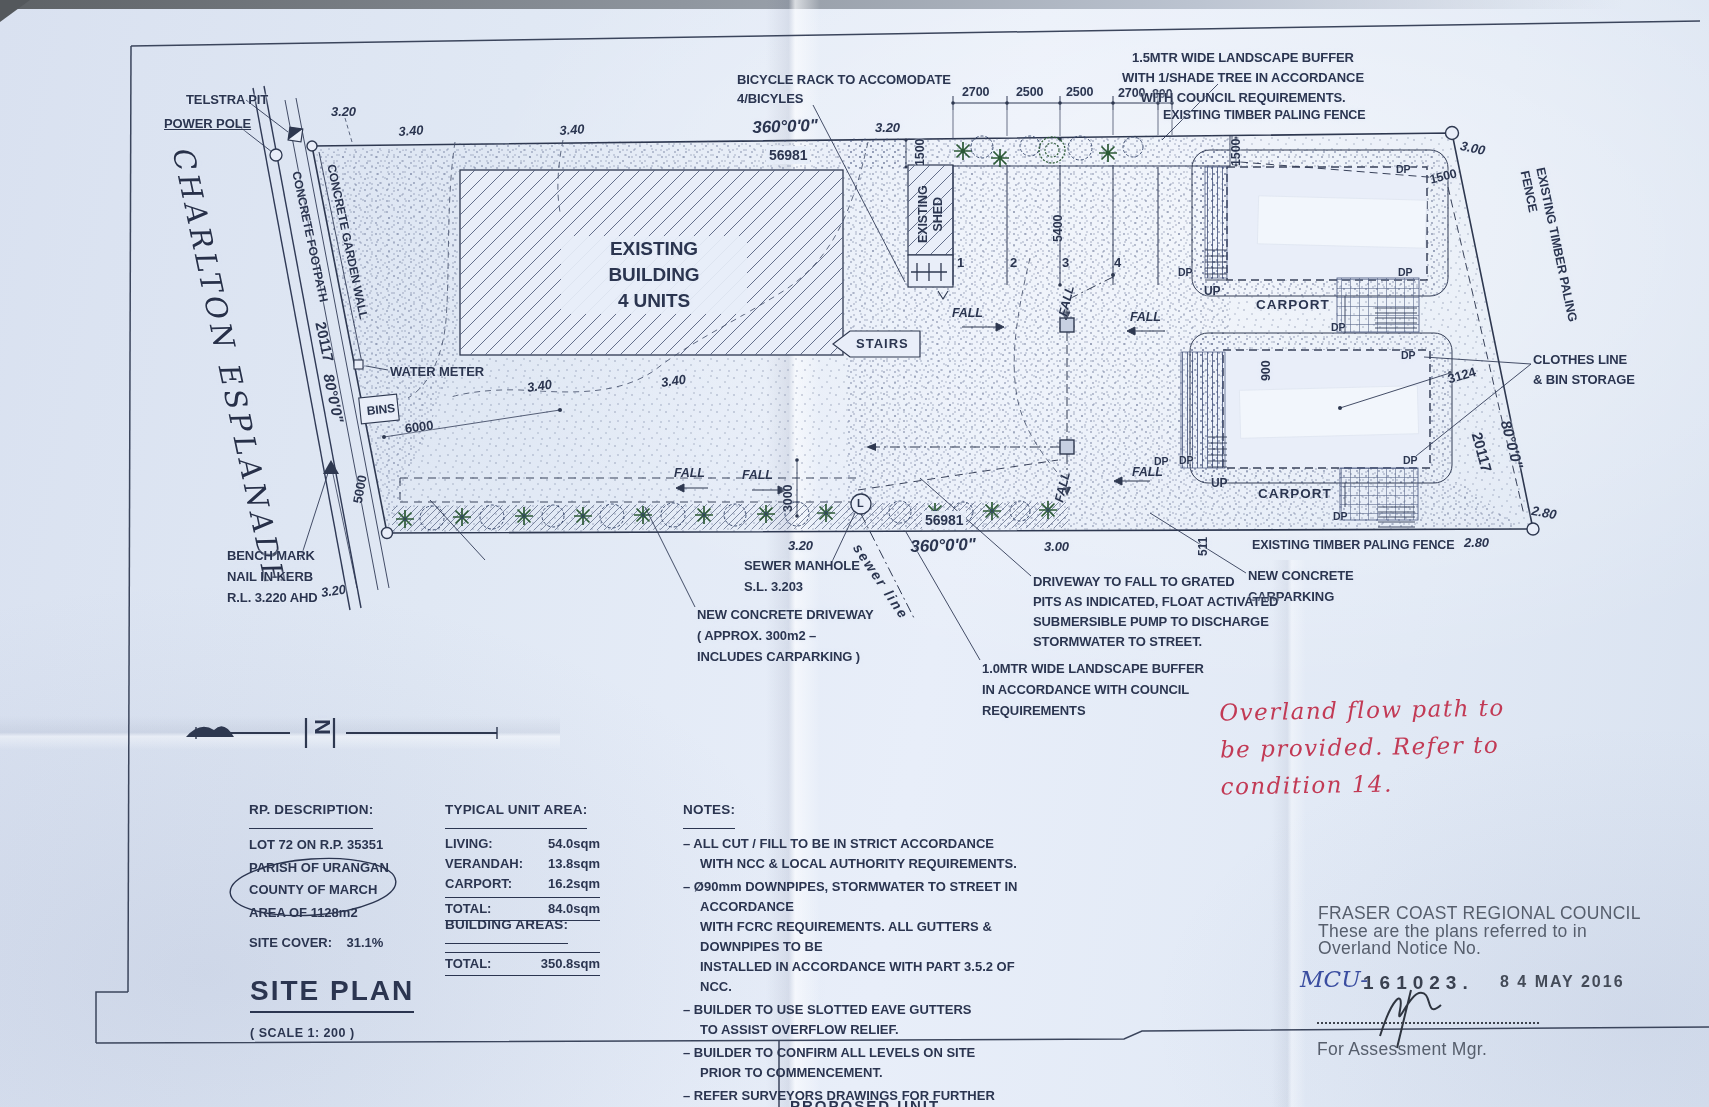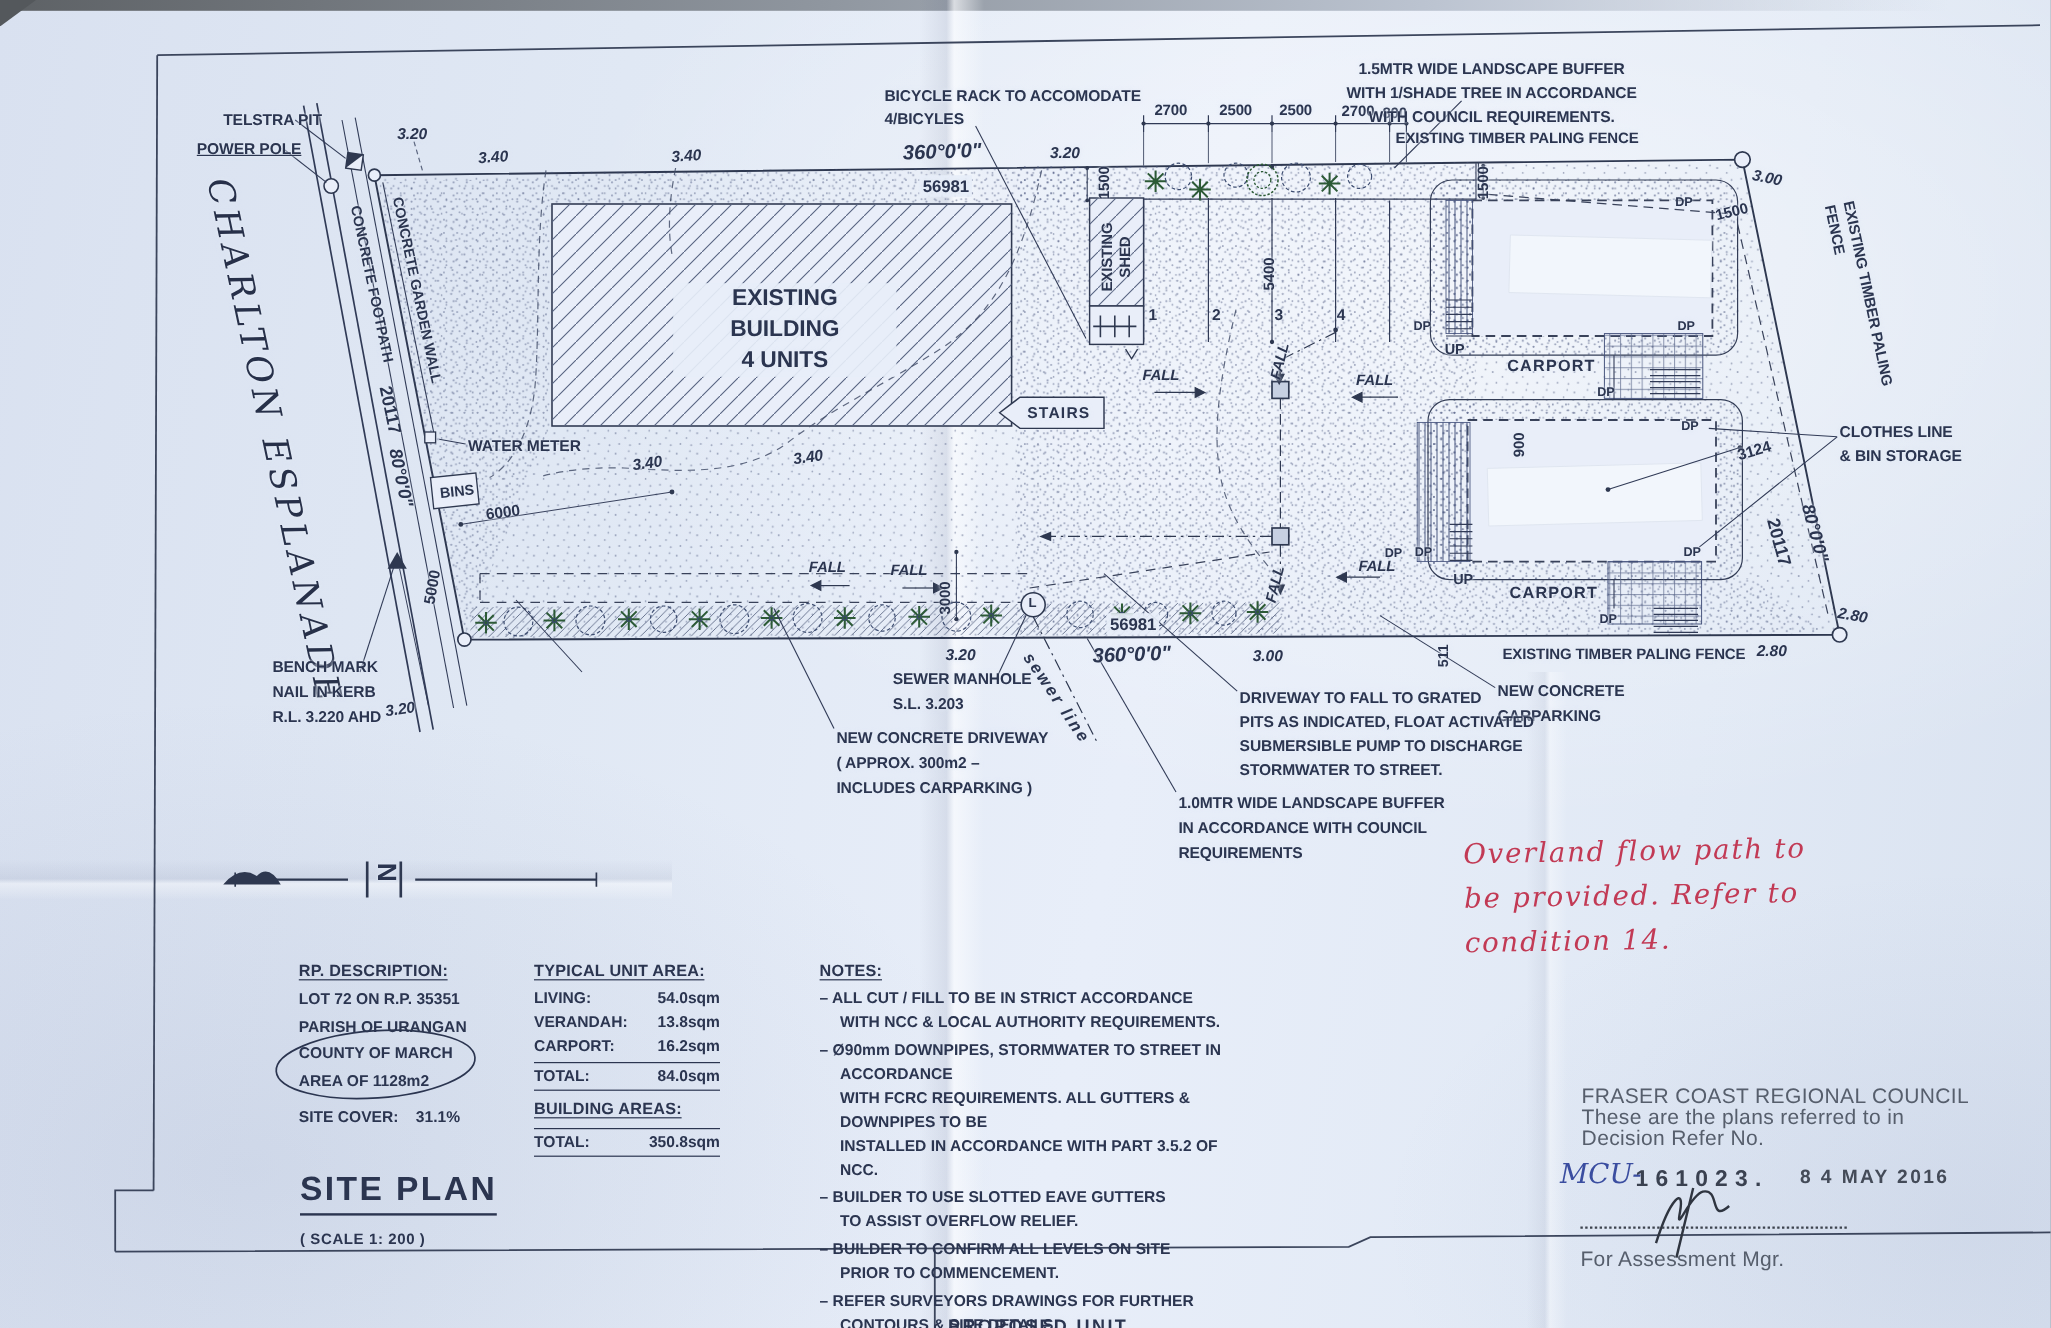--- a/index.html
+++ b/index.html
@@ -27,21 +27,21 @@
   #labels{position:absolute;inset:0;}
   .lbl{position:absolute;white-space:pre-line;transform-origin:0 0;color:#2b3550;
        font:600 13px/1.3 "Liberation Sans",sans-serif;letter-spacing:-.1px;
        text-shadow:0 0 2px rgba(230,237,248,.95),0 0 4px rgba(230,237,248,.7);}
   .lbl.dim{font-style:italic;font-weight:600;}
   .lbl.bg{background:rgba(231,238,249,.92);padding:0 3px;}
   .lbl.street{font-family:"DejaVu Serif",serif;font-style:italic;font-weight:400;
        font-size:29px;letter-spacing:4px;color:#273049;}
   .blk{position:absolute;color:#2b3550;}
   .h-u{font:700 13.5px "Liberation Sans",sans-serif;border-bottom:1.6px solid #2b3550;
-       display:inline-block;padding-bottom:0;margin-bottom:5px;letter-spacing:.2px;}
+       display:inline-block;padding-bottom:11px;margin-bottom:5px;letter-spacing:.2px;}
   .rp-line{font:600 13px/22.5px "Liberation Sans",sans-serif;}
   .trow{display:flex;justify-content:space-between;font:600 13px/20px "Liberation Sans",sans-serif;width:100%;}
   .total-row{display:flex;justify-content:space-between;font:700 13px/22px "Liberation Sans",sans-serif;
        border-top:1.4px solid #2b3550;border-bottom:1.4px solid #2b3550;margin-top:3px;}
   .note-item{font:600 13px/20px "Liberation Sans",sans-serif;padding-left:17px;text-indent:-17px;
        white-space:pre-line;margin-bottom:3px;}
   #siteplan-title{font:700 28px "Liberation Sans",sans-serif;letter-spacing:2px;
        border-bottom:2px solid #2b3550;padding-bottom:4px;display:inline-block;}
   #siteplan-scale{font:600 12.5px "Liberation Sans",sans-serif;margin-top:13px;letter-spacing:.5px;}
   .council-line{font:400 17.5px/17.5px "Liberation Sans",sans-serif;color:#565e6c;letter-spacing:.3px;}
@@ -470,21 +470,21 @@
         <div class="note-item">– BUILDER TO CONFIRM ALL LEVELS ON SITE
 PRIOR TO COMMENCEMENT.</div>
         <div class="note-item">– REFER SURVEYORS DRAWINGS FOR FURTHER
 CONTOURS &amp; SITE DETAILS.</div>
       </div>
   </div>
 
   <div class="blk" style="left:1318px;top:905px;">
     <div class="council-line">FRASER COAST REGIONAL COUNCIL</div>
     <div class="council-line">These are the plans referred to in</div>
-    <div class="council-line">Decision Refer No.</div>
+    <div class="council-line">Overland Notice No.</div>
   </div>
   <div class="blk hand-blue" style="left:1300px;top:966px;">MCU-</div>
   <div class="blk stamp-num" style="left:1363px;top:972px;">161023.</div>
   <div class="blk stamp-date" style="left:1500px;top:973px;">8 4 MAY 2016</div>
   <div class="blk" id="dotline" style="left:1317px;top:1022px;"></div>
   <div class="blk council-line" style="left:1317px;top:1041px;">For Assessment Mgr.</div>
 
   <div class="blk" style="left:1220px;top:692px;transform:rotate(-1deg);">
     <div class="red-line">Overland  flow  path  to</div>
     <div class="red-line">be  provided.  Refer  to</div>

